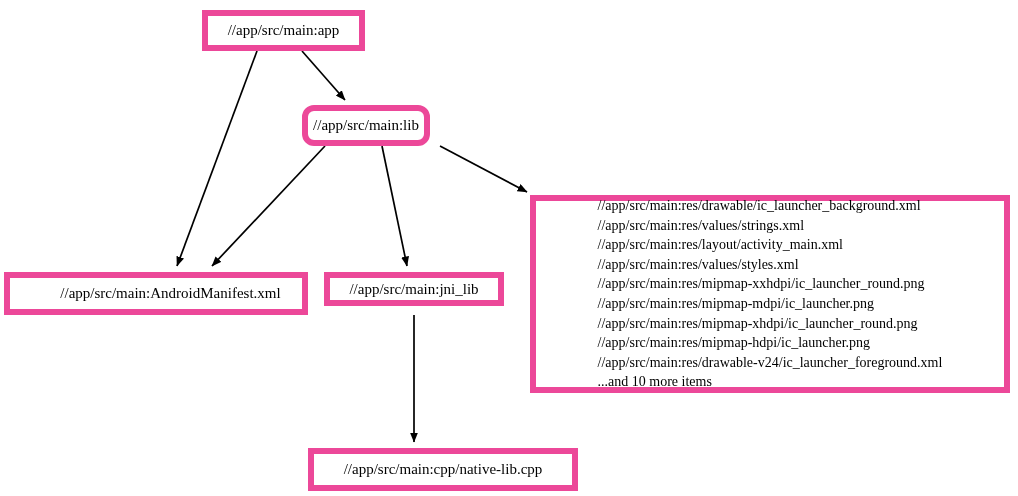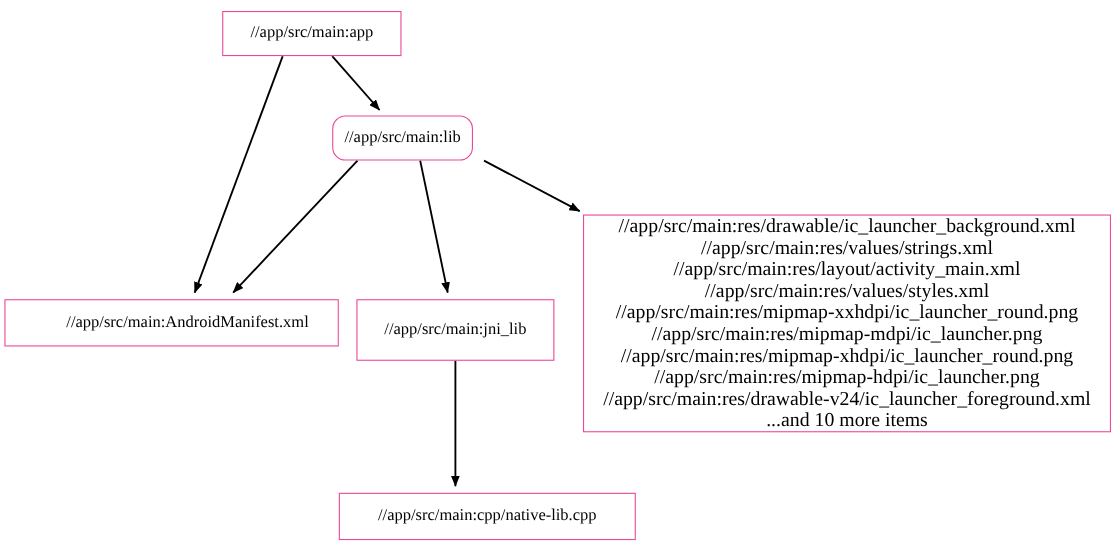--- a/index.html
+++ b/index.html
@@ -23,36 +23,36 @@
     position: absolute;
     left: 0;
     top: 0;
     width: 1018px;
     height: 496px;
     pointer-events: none;
   }
   .node {
     position: absolute;
     box-sizing: border-box;
-    border: 1px solid #ec4899;
+    border: 6px solid #ec4899;
     background: #ffffff;
     display: flex;
     align-items: center;
     justify-content: center;
-    text-align: center;
+    text-align: left;
     line-height: 1.0;
   }
   .node-label {
     display: block;
     white-space: pre;
     font-size: 15px;
     letter-spacing: 0px;
   }
   .node-multiline .node-label {
-    font-size: 18px;
+    font-size: 14px;
     line-height: 19.6px;
   }
 </style>
 </head>
 <body>
 
 <div id="graph">
 
   <svg id="edge-layer" viewBox="0 0 1018 496" width="1018" height="496">
     <defs>
@@ -79,21 +79,21 @@
   </div>
 
   <div class="node" style="left:302px; top:105px; width:128px; height:41px;border-radius:12px;">
     <span class="node-label">//app/src/main:lib</span>
   </div>
 
   <div class="node" style="left:4px; top:272px; width:304px; height:43px;padding-left:29px;">
     <span class="node-label">//app/src/main:AndroidManifest.xml</span>
   </div>
 
-  <div class="node" style="left:324px; top:272px; width:180px; height:56px;font-family:Liberation Serif, serif;">
+  <div class="node" style="left:324px; top:272px; width:180px; height:34px;font-family:Liberation Serif, serif;">
     <span class="node-label">//app/src/main:jni_lib</span>
   </div>
 
   <div class="node" style="left:280px; top:448px; width:270px; height:43px;margin-left:28px;">
     <span class="node-label">//app/src/main:cpp/native-lib.cpp</span>
   </div>
 
   <div class="node node-multiline" style="left:530px; top:195px; width:480px; height:198px;">
     <span class="node-label">//app/src/main:res/drawable/ic_launcher_background.xml
 //app/src/main:res/values/strings.xml

